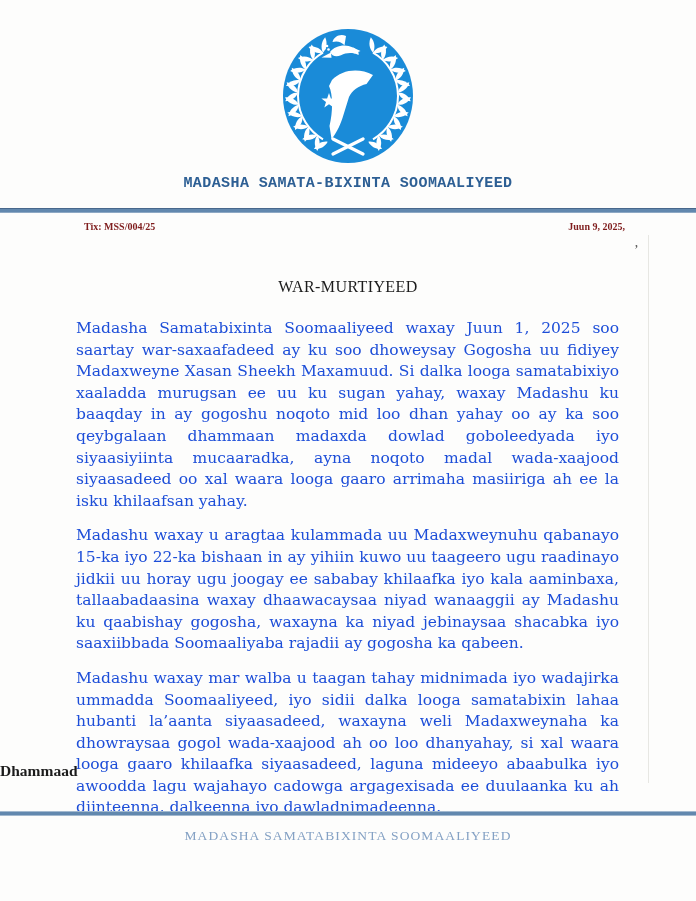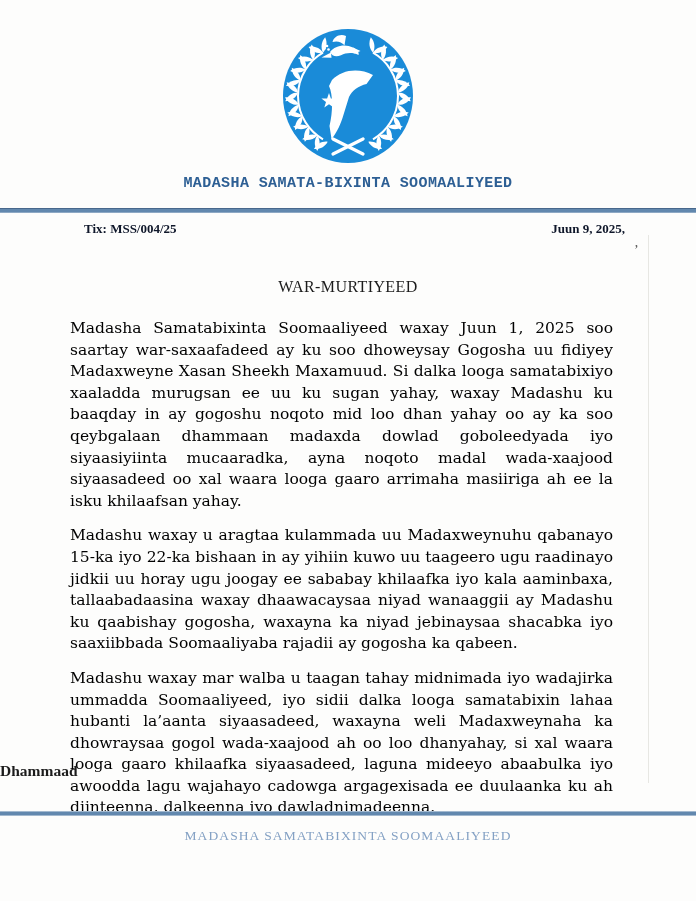--- a/index.html
+++ b/index.html
@@ -26,38 +26,38 @@
   }
   .rule-top{
     position:absolute;top:208px;left:0;width:100%;height:5px;
     background:linear-gradient(to bottom,#48688c 0%,#48688c 28%,#6288ae 28%,#6288ae 80%,#b9c9da 100%);
   }
 
   
   .meta-row{
     position:absolute;top:221px;left:84px;width:541px;
     display:flex;justify-content:space-between;
-    font-weight:bold;font-size:13px;color:#0f172a;
+    font-weight:bold;font-size:10px;color:#7f1d1d;
   }
   .stray-mark{
     position:absolute;top:243px;left:634px;
     font-size:14px;color:#555;
   }
 
   
   .doc-title{
     position:absolute;top:278px;left:0;width:100%;
     text-align:center;font-weight:normal;font-size:16px;
     letter-spacing:.4px;color:#1b1b1b;
   }
   .body-text{
-    position:absolute;top:318px;left:70px;width:543px;
+    position:absolute;top:318px;left:76px;width:543px;
     font-family:"DejaVu Serif", serif;
     font-size:15.5px;line-height:21.6px;
-    text-align:justify;color:#000000;
+    text-align:justify;color:#1d4ed8;
   }
   .body-text p{margin:0 0 13px 0;}
   .closing{
     position:absolute;top:762px;left:0;width:100%;
     text-align:left;font-weight:bold;font-size:15.5px;color:#1b1b1b;
   }
 
   
   .scan-line{
     position:absolute;top:235px;left:648px;width:1px;height:548px;

